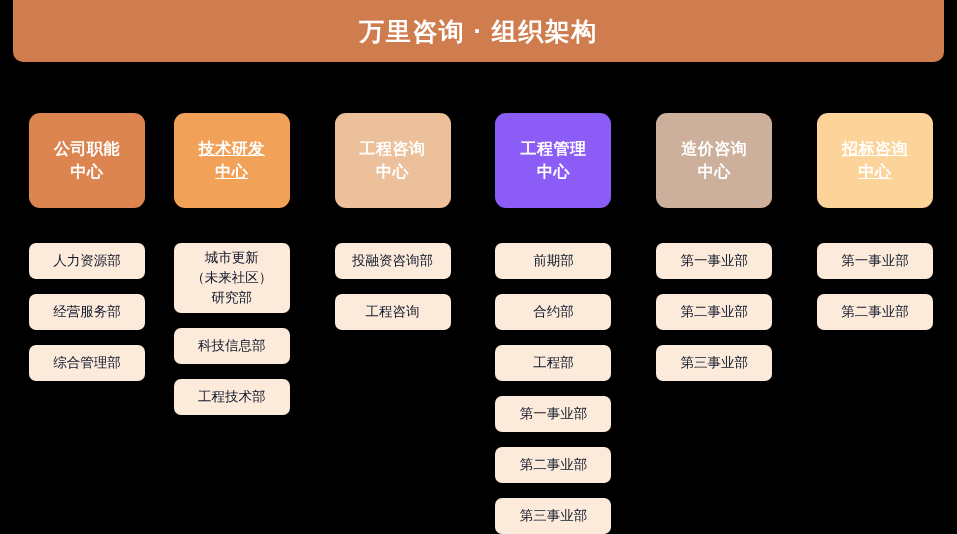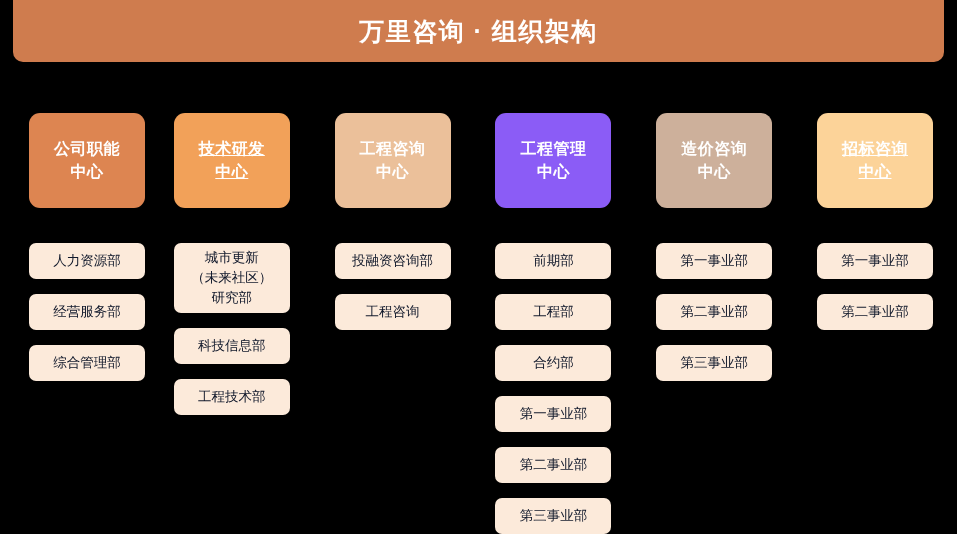--- a/index.html
+++ b/index.html
@@ -170,24 +170,24 @@
       <div class="column" style="left: 482.4px;">
         <div class="center-card" style="background: #8b5cf6;">
           <span class="center-label" style="white-space: pre-line;">工程管理
 中心</span>
         </div>
         <div class="dept-list">
           <div class="dept-box">
             <span class="dept-label">前期部</span>
           </div>
           <div class="dept-box">
+            <span class="dept-label">合约部</span>
+          </div>
+          <div class="dept-box">
             <span class="dept-label">工程部</span>
-          </div>
-          <div class="dept-box">
-            <span class="dept-label">合约部</span>
           </div>
           <div class="dept-box">
             <span class="dept-label">第一事业部</span>
           </div>
           <div class="dept-box">
             <span class="dept-label">第二事业部</span>
           </div>
           <div class="dept-box">
             <span class="dept-label">第三事业部</span>
           </div>

